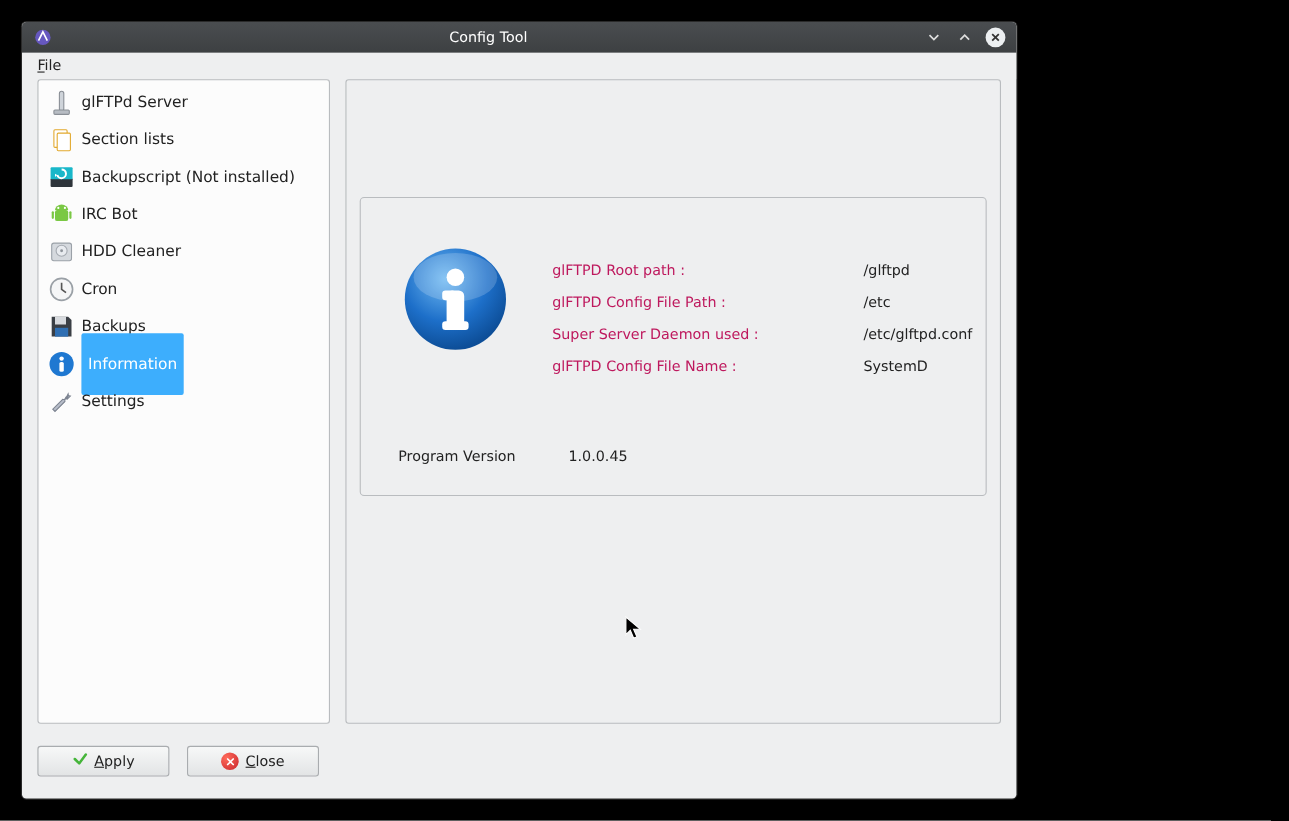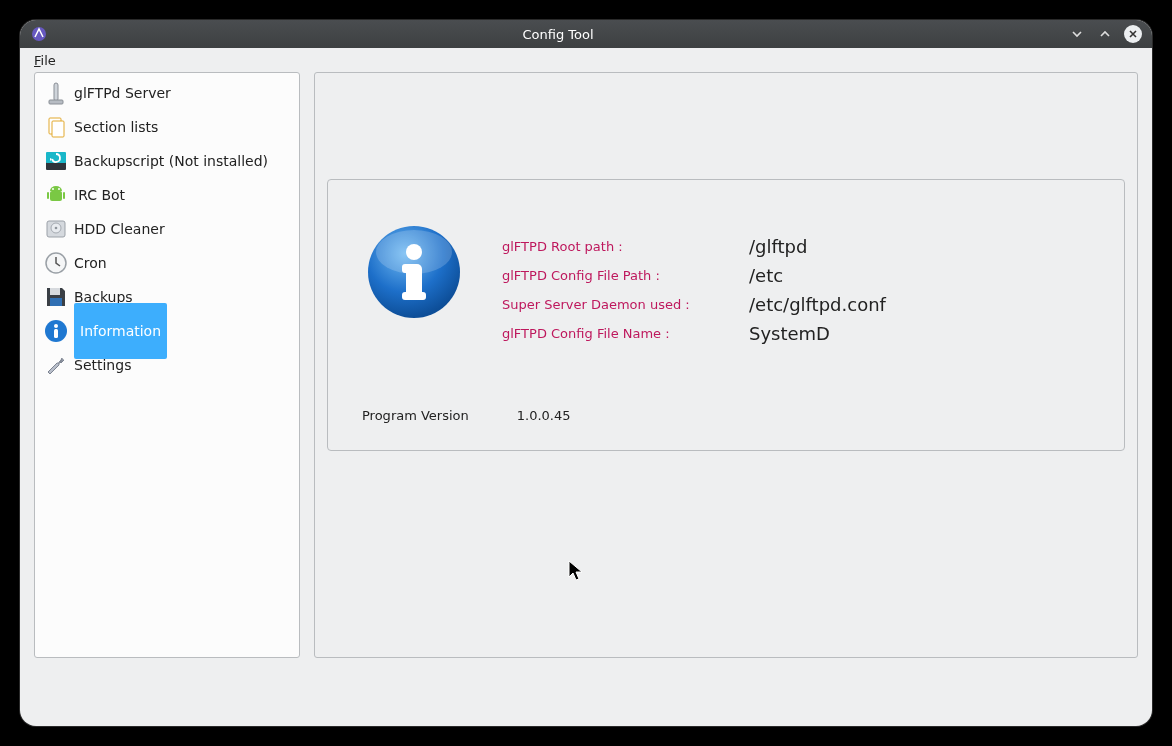--- a/index.html
+++ b/index.html
@@ -6,23 +6,23 @@
   html, body { margin:0; padding:0; height:100%; }
   body {
     background:#000;
     font-family: "DejaVu Sans", "Liberation Sans", Arial, sans-serif;
     font-size:13px;
     color:#222;
   }
   .window {
     position:absolute;
     left:20px; top:20px;
-    width:1132px; height:706px;
+    width:904px; height:706px;
     background:#eeeff0;
-    border-radius:16px;
+    border-radius:4px;
     overflow:hidden;
     box-shadow:0 0 0 1px #2a2a2a;
   }
   .titlebar {
     height:28px;
     background:linear-gradient(#4a4d50,#3d4042);
     color:#fff;
     display:flex;
     align-items:center;
     font-size:13px;
@@ -103,22 +103,22 @@
   }
   .labels{
     position:absolute;
     left:174px; top:52px;
     font-size:13px;
     line-height:29px;
     color:#be185d;
   }
   .values{
     position:absolute;
-    left:421px; top:52px;
-    font-size:18px;
+    left:457px; top:52px;
+    font-size:13px;
     line-height:29px;
     color:#222;
   }
   .prog-row{
     position:absolute;
     left:34px; top:228px;
     font-size:13px;
     display:flex;gap:48px;
   }
   .footer{
@@ -326,20 +326,38 @@
         <div class="prog-row">
           <span>Program Version</span>
           <span>1.0.0.45</span>
         </div>
 
       </div>
     </div>
 
   </div>
 
+  <div class="footer">
+    <div class="btn">
+      <span>
+        <svg width="14" height="14" viewBox="0 0 14 14">
+            <path d="M2 7 L6 11 L12 3" stroke="#45b53a" stroke-width="2.3" fill="none" stroke-linecap="round" stroke-linejoin="round"></path>
+          </svg>
+      </span>
+      <span><span class="ul">A</span><span>pply</span></span>
+    </div>
+    <div class="btn">
+      <span class="close-badge">
+        <svg width="9" height="9" viewBox="0 0 9 9">
+            <path d="M2 2 L7 7 M7 2 L2 7" stroke="#fff" stroke-width="1.6" stroke-linecap="round"></path>
+          </svg>
+      </span>
+      <span><span class="ul">C</span><span>lose</span></span>
+    </div>
+  </div>
 
   <div class="cursor">
     <svg width="16" height="22" viewBox="0 0 16 22">
         <path d="M1 1 L1 17 L5 13 L8 20 L11 19 L8 12 L14 12 z" fill="#000" stroke="#fff" stroke-width="1"></path>
       </svg>
   </div>
 
 </div>
 
 </body></html>

